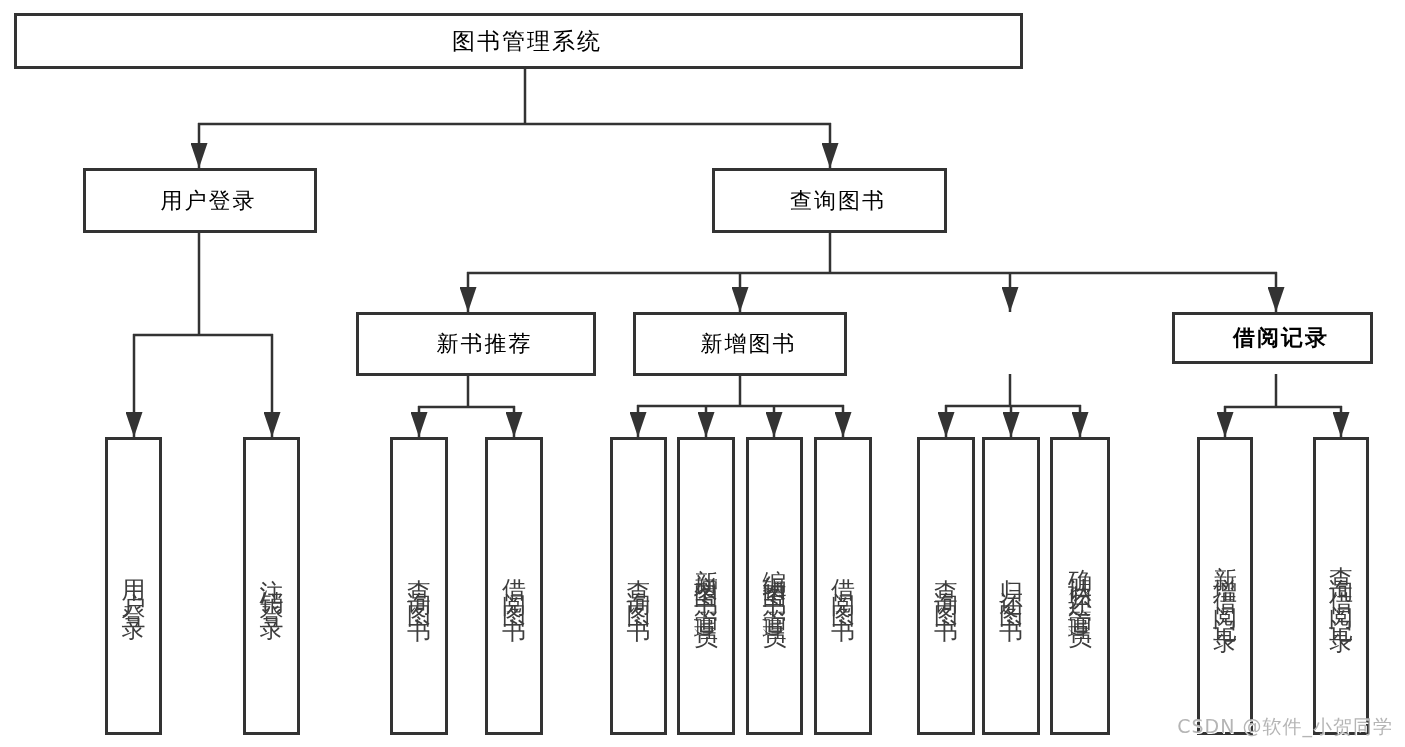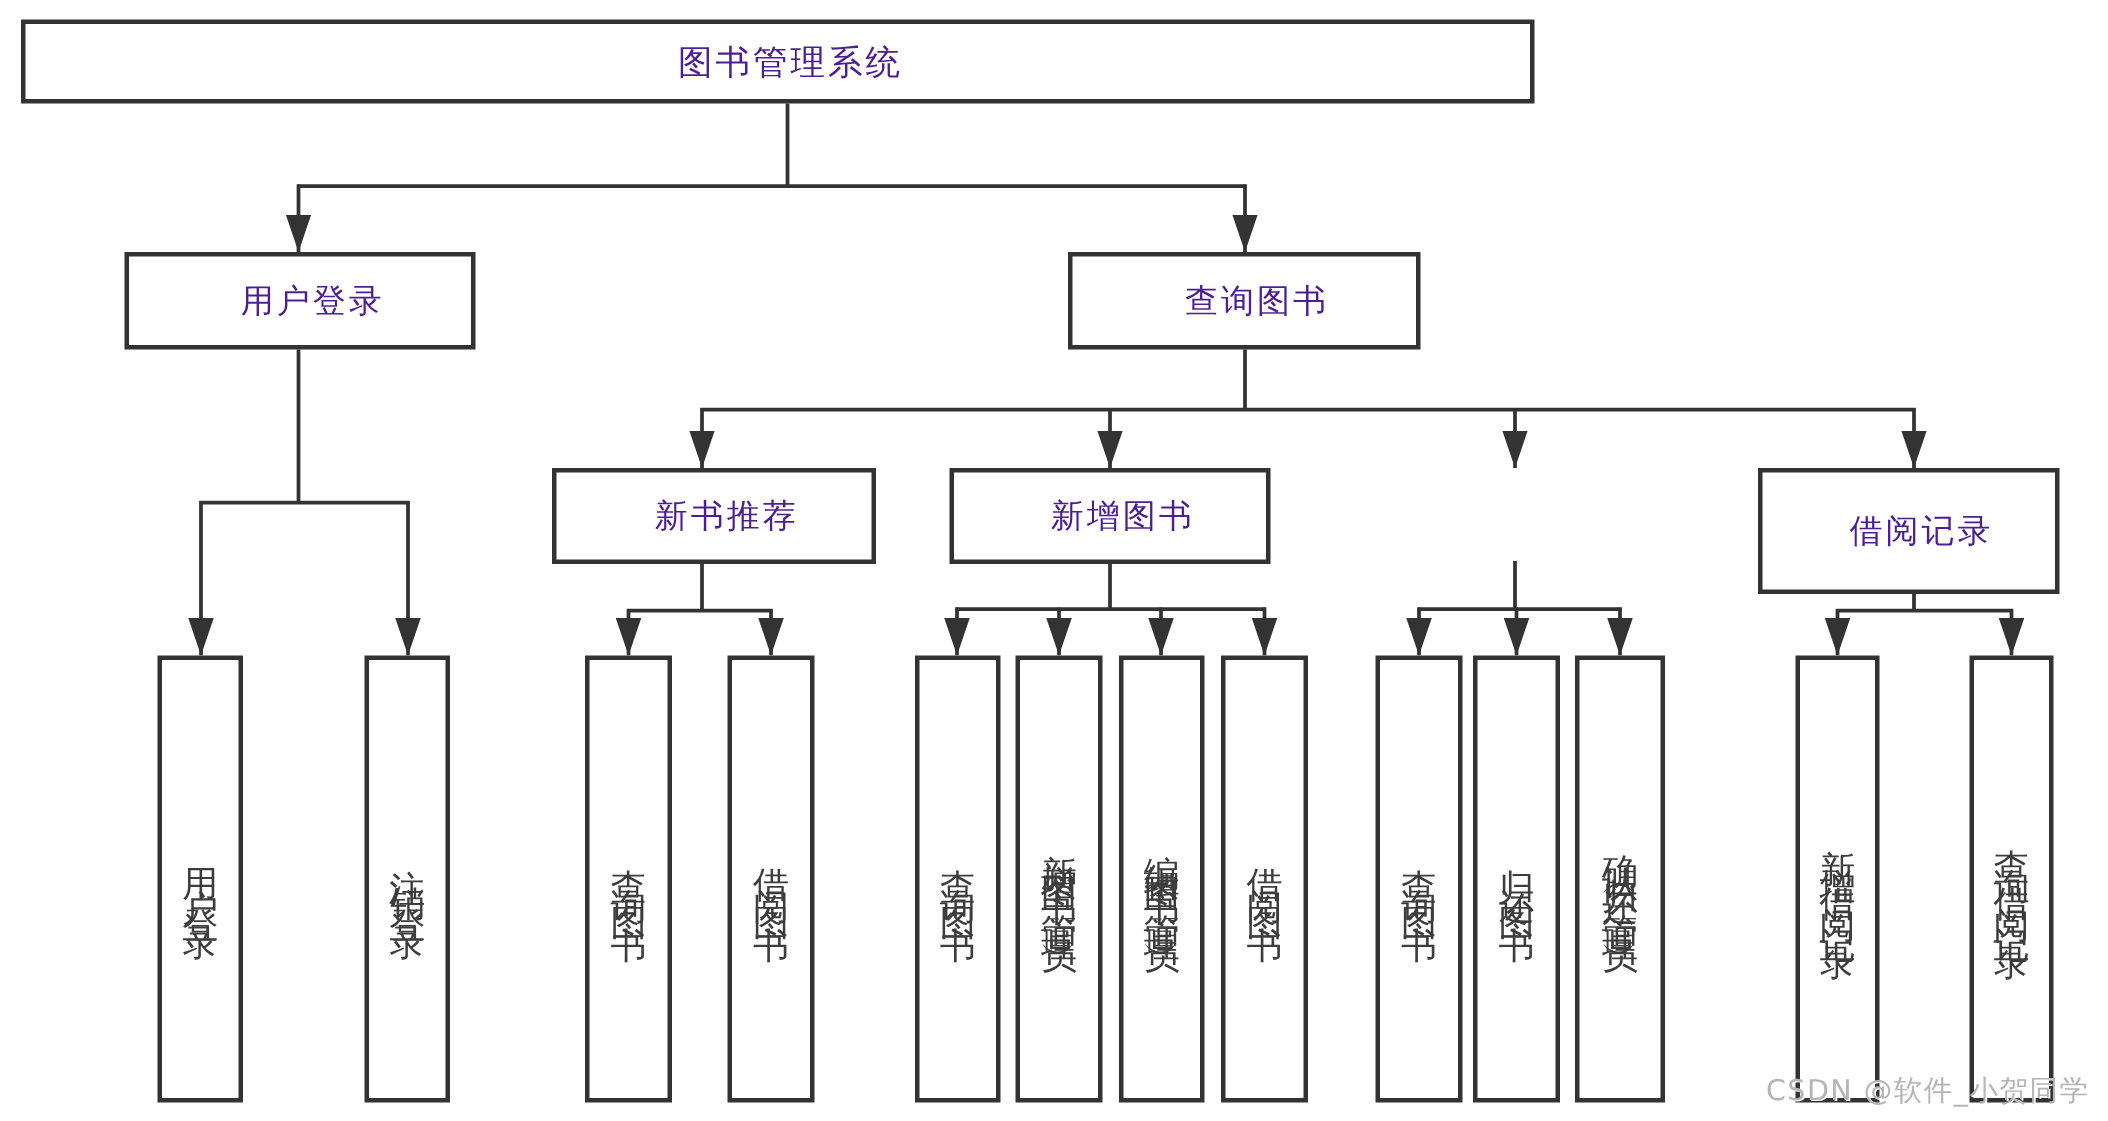--- a/index.html
+++ b/index.html
@@ -1,21 +1,21 @@
 <!DOCTYPE html>
 <html><head>
 <meta charset="utf-8">
 <style>
   html,body{margin:0;padding:0;background:#fff;}
   .canvas{position:relative;width:1405px;height:747px;background:#ffffff;
           font-family:"DejaVu Sans","Liberation Sans",sans-serif;overflow:hidden;}
   svg.connectors{position:absolute;left:0;top:0;width:1405px;height:747px;}
   .hbox{position:absolute;background:#ffffff;border:3px solid #333333;box-sizing:border-box;
         display:flex;align-items:center;justify-content:center;
-        color:#4c1d95;font-size:22px;letter-spacing:2px;white-space:nowrap;padding-left:17px;}
+        color:#000000;font-size:22px;letter-spacing:2px;white-space:nowrap;padding-left:17px;}
   .root{font-size:23px;}
   .leaf{position:absolute;top:437px;height:298px;background:#ffffff;border:3px solid #333333;
         box-sizing:border-box;display:flex;align-items:center;justify-content:center;}
   .leaf-label{writing-mode:vertical-rl;text-orientation:mixed;font-size:24px;
               letter-spacing:13px;line-height:1;color:#3d3d3d;}
   .leaf-label.tight{letter-spacing:8px;}
   .watermark{position:absolute;right:12px;top:714px;font-size:19px;color:#b5b5b5;
              letter-spacing:1px;text-shadow:1px 1px 0 #ffffff;}
 </style>
 </head>
@@ -89,27 +89,27 @@
     <span>图书管理系统</span>
   </div>
 
   <div class="hbox" style="left:83px;top:168px;width:234px;height:65px;">
     <span>用户登录</span>
   </div>
   <div class="hbox" style="left:712px;top:168px;width:235px;height:65px;">
     <span>查询图书</span>
   </div>
 
-  <div class="hbox" style="left:368px;top:312px;width:216px;height:64px;">
+  <div class="hbox" style="left:356px;top:312px;width:240px;height:64px;">
     <span>新书推荐</span>
   </div>
   <div class="hbox" style="left:633px;top:312px;width:214px;height:64px;">
     <span>新增图书</span>
   </div>
-  <div class="hbox" style="left:1172px;top:312px;width:201px;height:84px;">
+  <div class="hbox" style="left:1172px;top:312px;width:201px;height:52px;font-weight:bold;">
     <span>借阅记录</span>
   </div>
 
   <div class="leaf" style="left:105px;width:57px;">
     <span class="leaf-label">用户登录</span>
   </div>
   <div class="leaf" style="left:243px;width:57px;">
     <span class="leaf-label">注销登录</span>
   </div>
 

